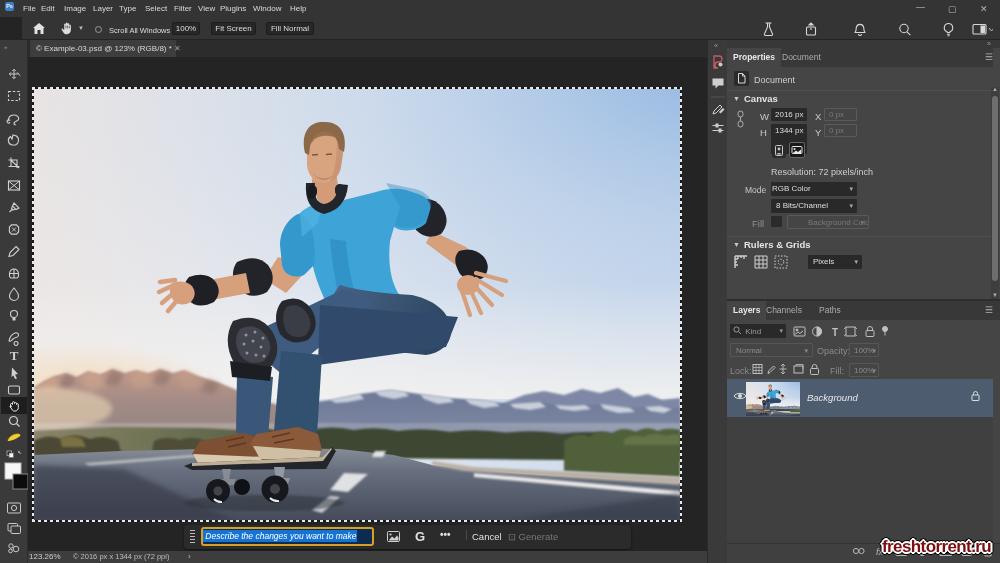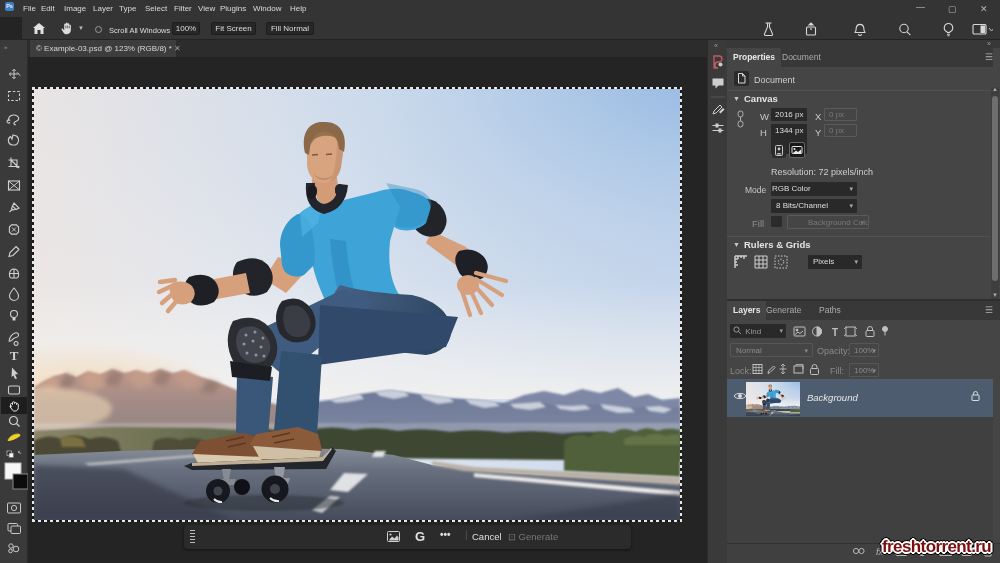--- a/index.html
+++ b/index.html
@@ -195,32 +195,38 @@
   </div>
   <div id="ants" class="abs"></div>
   <div id="canvaswrap" class="abs">
     <svg width="646" height="431" viewBox="0 0 646 431">
       <use href="#photo" width="646" height="431"></use>
     </svg>
   </div>
 
   <div id="taskbar" class="abs">
     <div style="position:absolute;left:6px;top:5px;width:5px;height:14px;background:repeating-linear-gradient(#bbb 0 1px,transparent 1px 3px)"></div>
+    <div id="prompt"><span>&nbsp;Describe the changes you want to make</span></div>
     <svg class="tbbtn" style="left:203px;top:6px" width="13" height="11" viewBox="0 0 13 11">
         <rect x="0.5" y="0.5" width="12" height="10" rx="1" fill="none" stroke="#cfcfcf"></rect>
         <circle cx="3.5" cy="3.5" r="1.1" fill="#cfcfcf"></circle>
         <path d="M2 9 l3-3.5 2.5 2 2.5-3 1.5 2 V9.5 H2.5 Z" fill="#cfcfcf"></path>
       </svg>
     <span class="tbbtn" style="left:231px;font-size:13px;font-weight:bold">G</span>
     <span class="tbbtn" style="left:256px;font-weight:bold">•••</span>
     <span class="tbbtn" style="left:281px;color:#555">|</span>
     <span class="tbbtn" style="left:288px;font-size:9.5px;top:6px">Cancel</span>
     <span class="tbbtn" style="left:324px;font-size:9.5px;top:6px;color:#777">⊡ Generate</span>
   </div>
 
+  <div id="statusbar" class="abs">
+    <span style="position:absolute;left:1px">123.26%</span>
+    <span style="position:absolute;left:45px;color:#bdbdbd;font-size:7.5px">© 2016 px x 1344 px (72 ppi)</span>
+    <span style="position:absolute;left:160px;color:#bdbdbd">›</span>
+  </div>
 
   <div id="dockstrip" class="abs">
     <svg width="20" height="523" viewBox="0 0 20 523">
       <text x="6" y="8" font-size="7" fill="#9a9a9a">«</text>
       <g transform="translate(10,21)">
           <path d="M-4 -5 h5 a3 3 0 0 1 0 6 h-1 a3 3 0 0 0 0 6 h-4 Z" fill="none" stroke="#c75b63" stroke-width="1.3"></path>
           <circle cx="2.5" cy="3.5" r="2" fill="#cccccc"></circle>
         </g>
       <g transform="translate(10,43)">
           <path d="M-5.5 -4.5 h11 v7 h-5 l-3 3 v-3 h-3 Z" fill="#cfcfcf"></path>
@@ -308,21 +314,21 @@
 
     <div class="abs" style="left:264px;top:47px;width:8px;height:213px;background:#3e3e3e"></div>
     <div class="abs" style="left:265px;top:56px;width:6px;height:185px;background:#6e6e6e;border-radius:3px"></div>
     <span class="abs" style="left:265px;top:46px;font-size:6px;color:#aaa">▲</span>
     <span class="abs" style="left:265px;top:252px;font-size:6px;color:#aaa">▼</span>
 
     <div class="abs" style="left:0;top:259px;width:273px;height:2px;background:#2e2e2e"></div>
 
     <div class="ptabs" style="top:261px;width:273px"></div>
     <div class="ptab active" style="left:0;top:261px;font-weight:bold">Layers</div>
-    <div class="ptab" style="left:33px;top:261px">Generate</div>
+    <div class="ptab" style="left:33px;top:261px">Channels</div>
     <div class="ptab" style="left:86px;top:261px">Paths</div>
     <span class="abs" style="left:258px;top:265px;color:#b5b5b5;font-size:9px">☰</span>
 
     <div class="field" style="left:3px;top:284px;width:56px;height:14px;line-height:14px;color:#9a9a9a"><svg width="9" height="9" viewBox="0 0 9 9" style="margin:2px 1px -1px 3px">
           <circle cx="3.5" cy="3.5" r="2.6" fill="none" stroke="#9a9a9a" stroke-width="1"></circle>
           <path d="M5.5 5.5 l2.5 2.5" stroke="#9a9a9a" stroke-width="1"></path>
         </svg> Kind<span style="position:absolute;right:3px;font-size:7px">▾</span></div>
     <svg class="abs" style="left:66px;top:285px" width="110" height="13" viewBox="0 0 110 13">
       <g stroke="#c0c0c0" fill="none" stroke-width="1">
         <rect x="1" y="2" width="11" height="9" rx="1"></rect>

